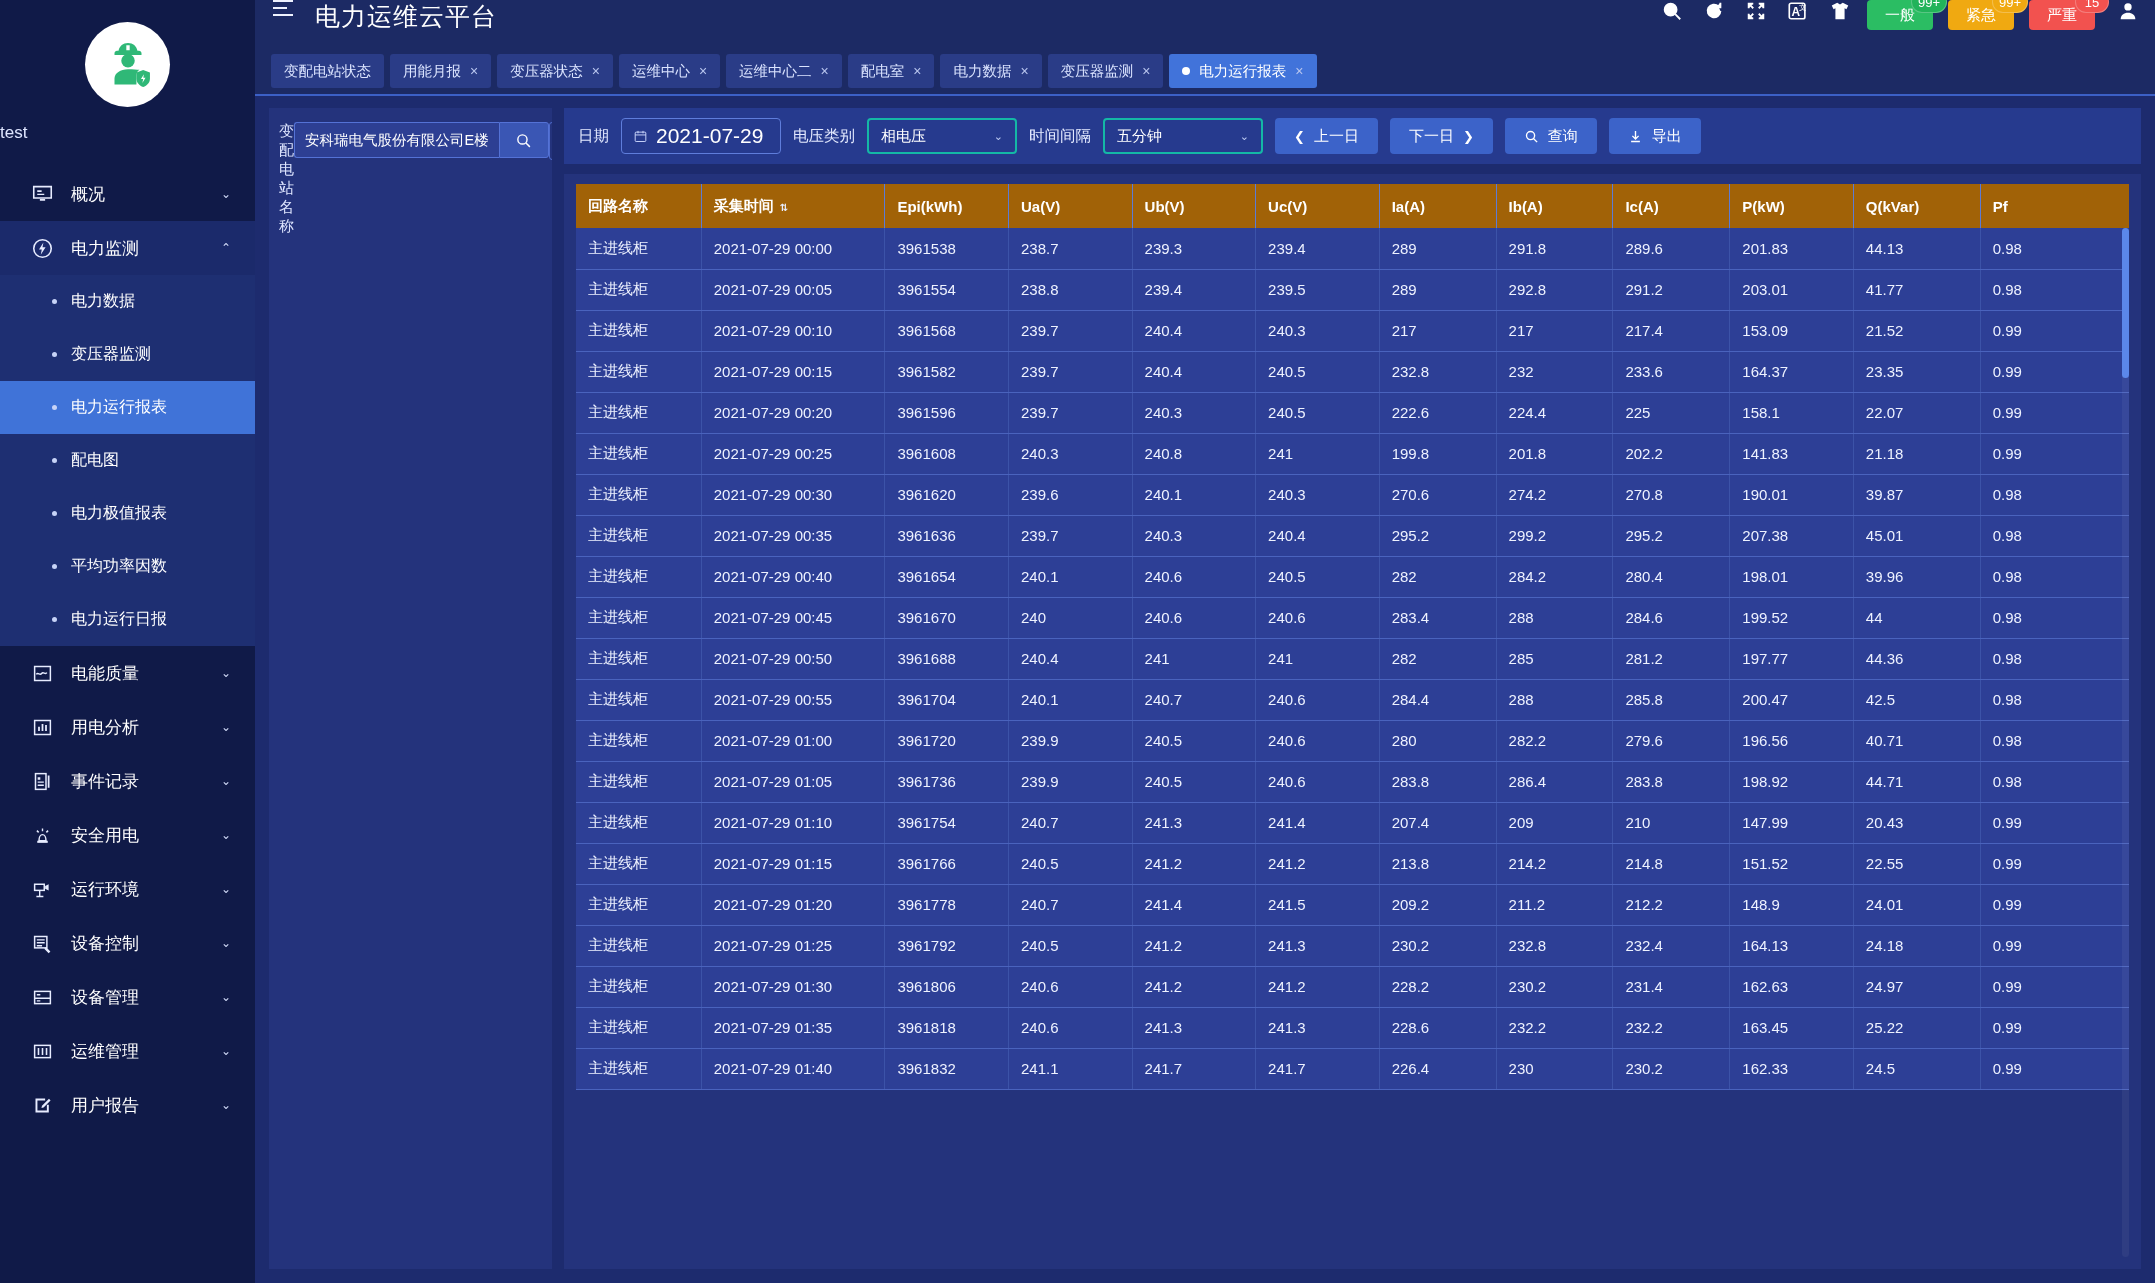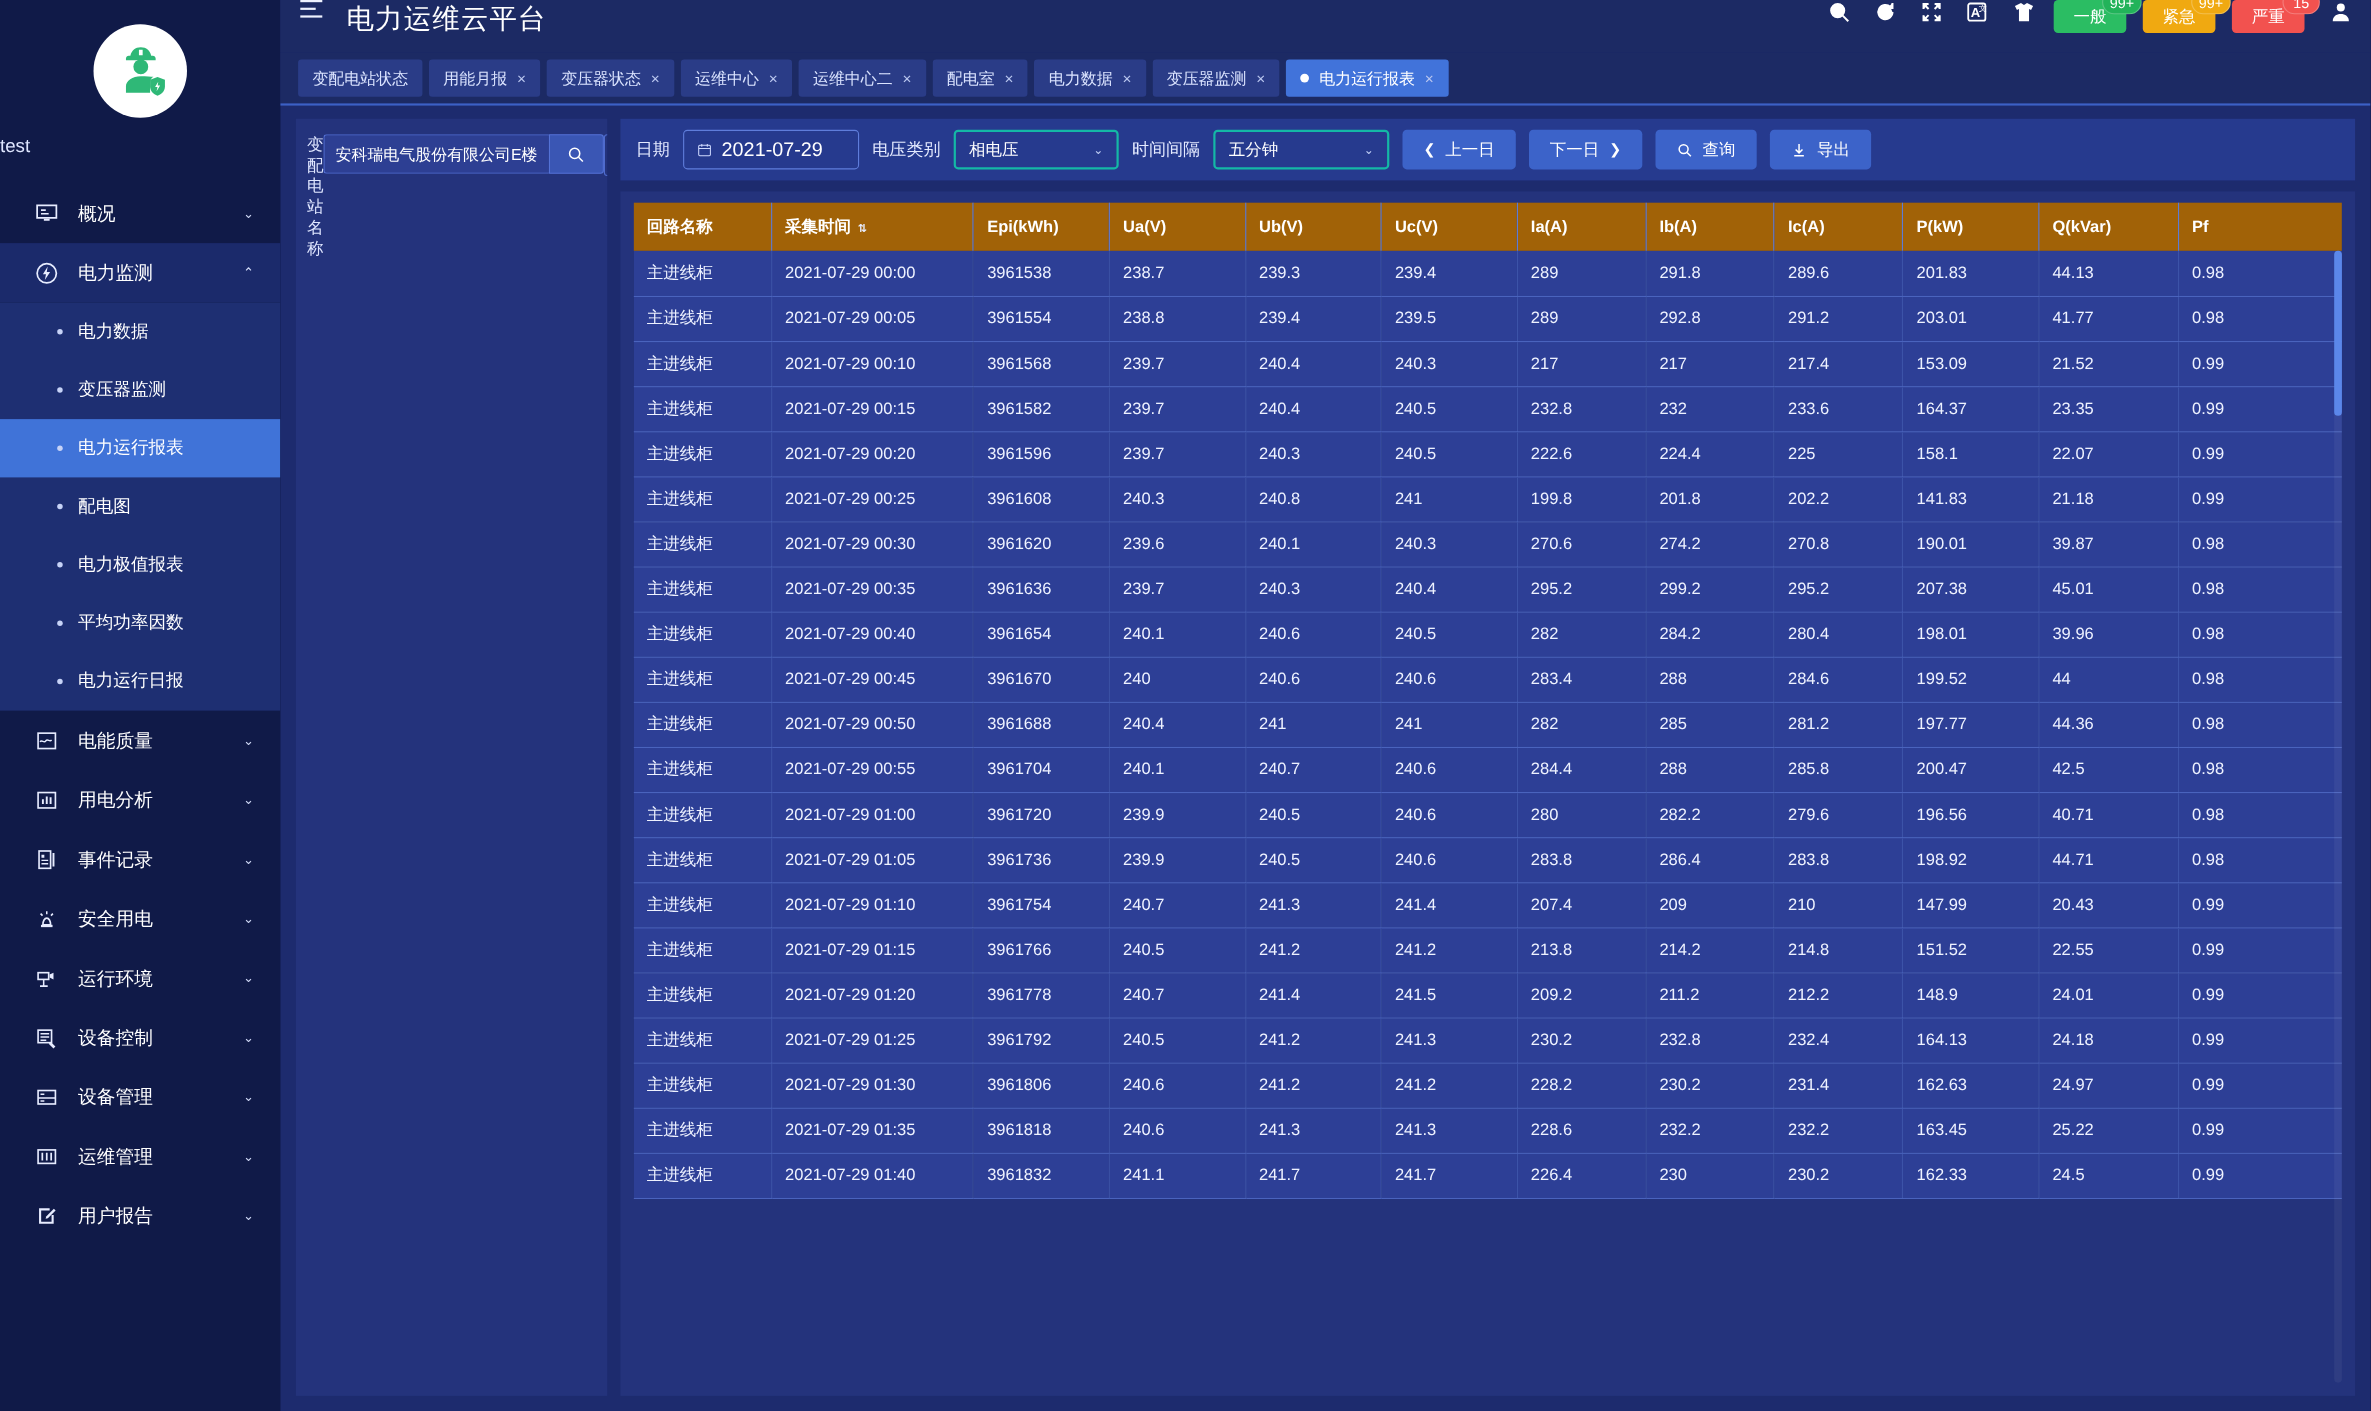--- a/index.html
+++ b/index.html
@@ -155,21 +155,21 @@
   .toolbar {
     height:56px; flex:0 0 56px; background:#263a8e;
     display:flex; align-items:center; gap:12px; padding:0 14px;
   }
   .tb-label{ color:#e4eaff; font-size:15.5px; white-space:nowrap; }
   .date-box {
     width:160px; height:36px; border:1px solid #5f7ddb; border-radius:4px;
     display:flex; align-items:center; gap:8px; padding:0 11px; cursor:pointer;
   }
   .date-box svg { width:15px;height:15px; fill:none; stroke:#cfdaff; stroke-width:1.5;}
-  .date-box span{ color:#ffffff; font-size:18px;}
+  .date-box span{ color:#ffffff; font-size:21px;}
   .select-box {
     height:36px; border:2px solid #14b8a6; border-radius:4px;
     display:flex; align-items:center; justify-content:space-between;
     padding:0 12px; cursor:pointer; color:#ffffff; font-size:15px;
   }
   .select-box .chev { color:#bfcdf4; font-size:11px; margin-left:16px;}
   .sel-volt{ width:150px; }
   .sel-interval{ width:160px;text-align:center; }
   .btn {
     height:36px; border-radius:4px; background:#3c63c9; color:#ffffff;

